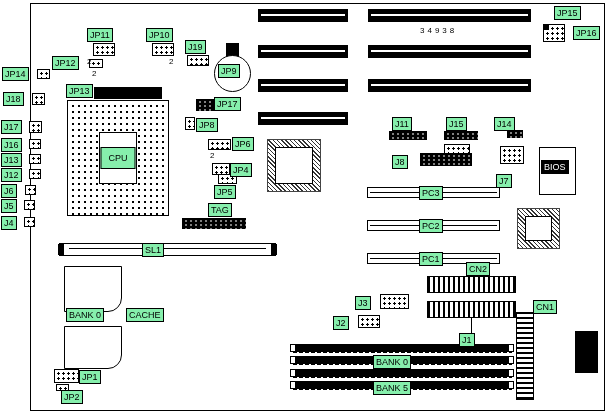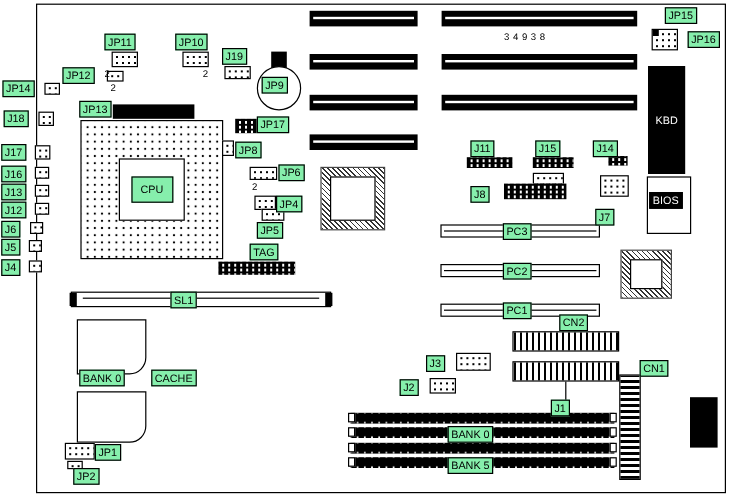--- a/index.html
+++ b/index.html
@@ -50,21 +50,20 @@
   <div class="isa" style="left:368px;top:79px;width:163px"></div>
   <div class="isa" style="left:258px;top:112px;width:90px"></div>
 
   <div class="part-num" style="left:420px;top:26px">34938</div>
 
   <div class="lbl" style="left:554px;top:6px">JP15</div>
   <div class="lbl" style="left:573px;top:26px">JP16</div>
   <div class="pins-light" style="left:543px;top:24px;width:22px;height:18px"></div>
   <div class="key" style="left:544px;top:25px;width:5px;height:5px"></div>
 
-  <div class="kbd" style="left:540px;top:55px;width:31px;height:90px">KBD</div>
 
   <div class="chip" style="left:539px;top:147px;width:37px;height:48px"></div>
   <div class="lbl lbl-inv" style="left:541px;top:160px">BIOS</div>
 
   <div class="qfp" style="left:267px;top:139px;width:54px;height:53px">
       <i></i>
     </div>
   <div class="qfp" style="left:517px;top:208px;width:43px;height:41px">
       <i></i>
     </div>
@@ -152,21 +151,21 @@
   <div class="pins-light" style="left:29px;top:169px;width:12px;height:10px"></div>
   <div class="lbl" style="left:1px;top:184px">J6</div>
   <div class="pins-light" style="left:25px;top:185px;width:11px;height:10px"></div>
   <div class="lbl" style="left:1px;top:199px">J5</div>
   <div class="pins-light" style="left:24px;top:200px;width:11px;height:10px"></div>
   <div class="lbl" style="left:1px;top:216px">J4</div>
   <div class="pins-light" style="left:24px;top:217px;width:11px;height:10px"></div>
 
   <div class="lbl" style="left:66px;top:84px">JP13</div>
   <div class="dark" style="left:94px;top:87px;width:68px;height:12px"></div>
-  <div class="socket" style="left:67px;top:100px;width:119px;height:116px">
+  <div class="socket" style="left:67px;top:100px;width:102px;height:116px">
     <i></i>
     <div class="lbl cpu-lbl">CPU</div>
   </div>
 
   <div class="lbl" style="left:214px;top:97px">JP17</div>
   <div class="pins-dark" style="left:196px;top:99px;width:18px;height:12px"></div>
   <div class="lbl" style="left:196px;top:118px">JP8</div>
   <div class="pins-light" style="left:185px;top:117px;width:10px;height:13px"></div>
   <div class="lbl" style="left:232px;top:137px">JP6</div>
   <div class="pins-light" style="left:208px;top:139px;width:23px;height:11px"></div>

